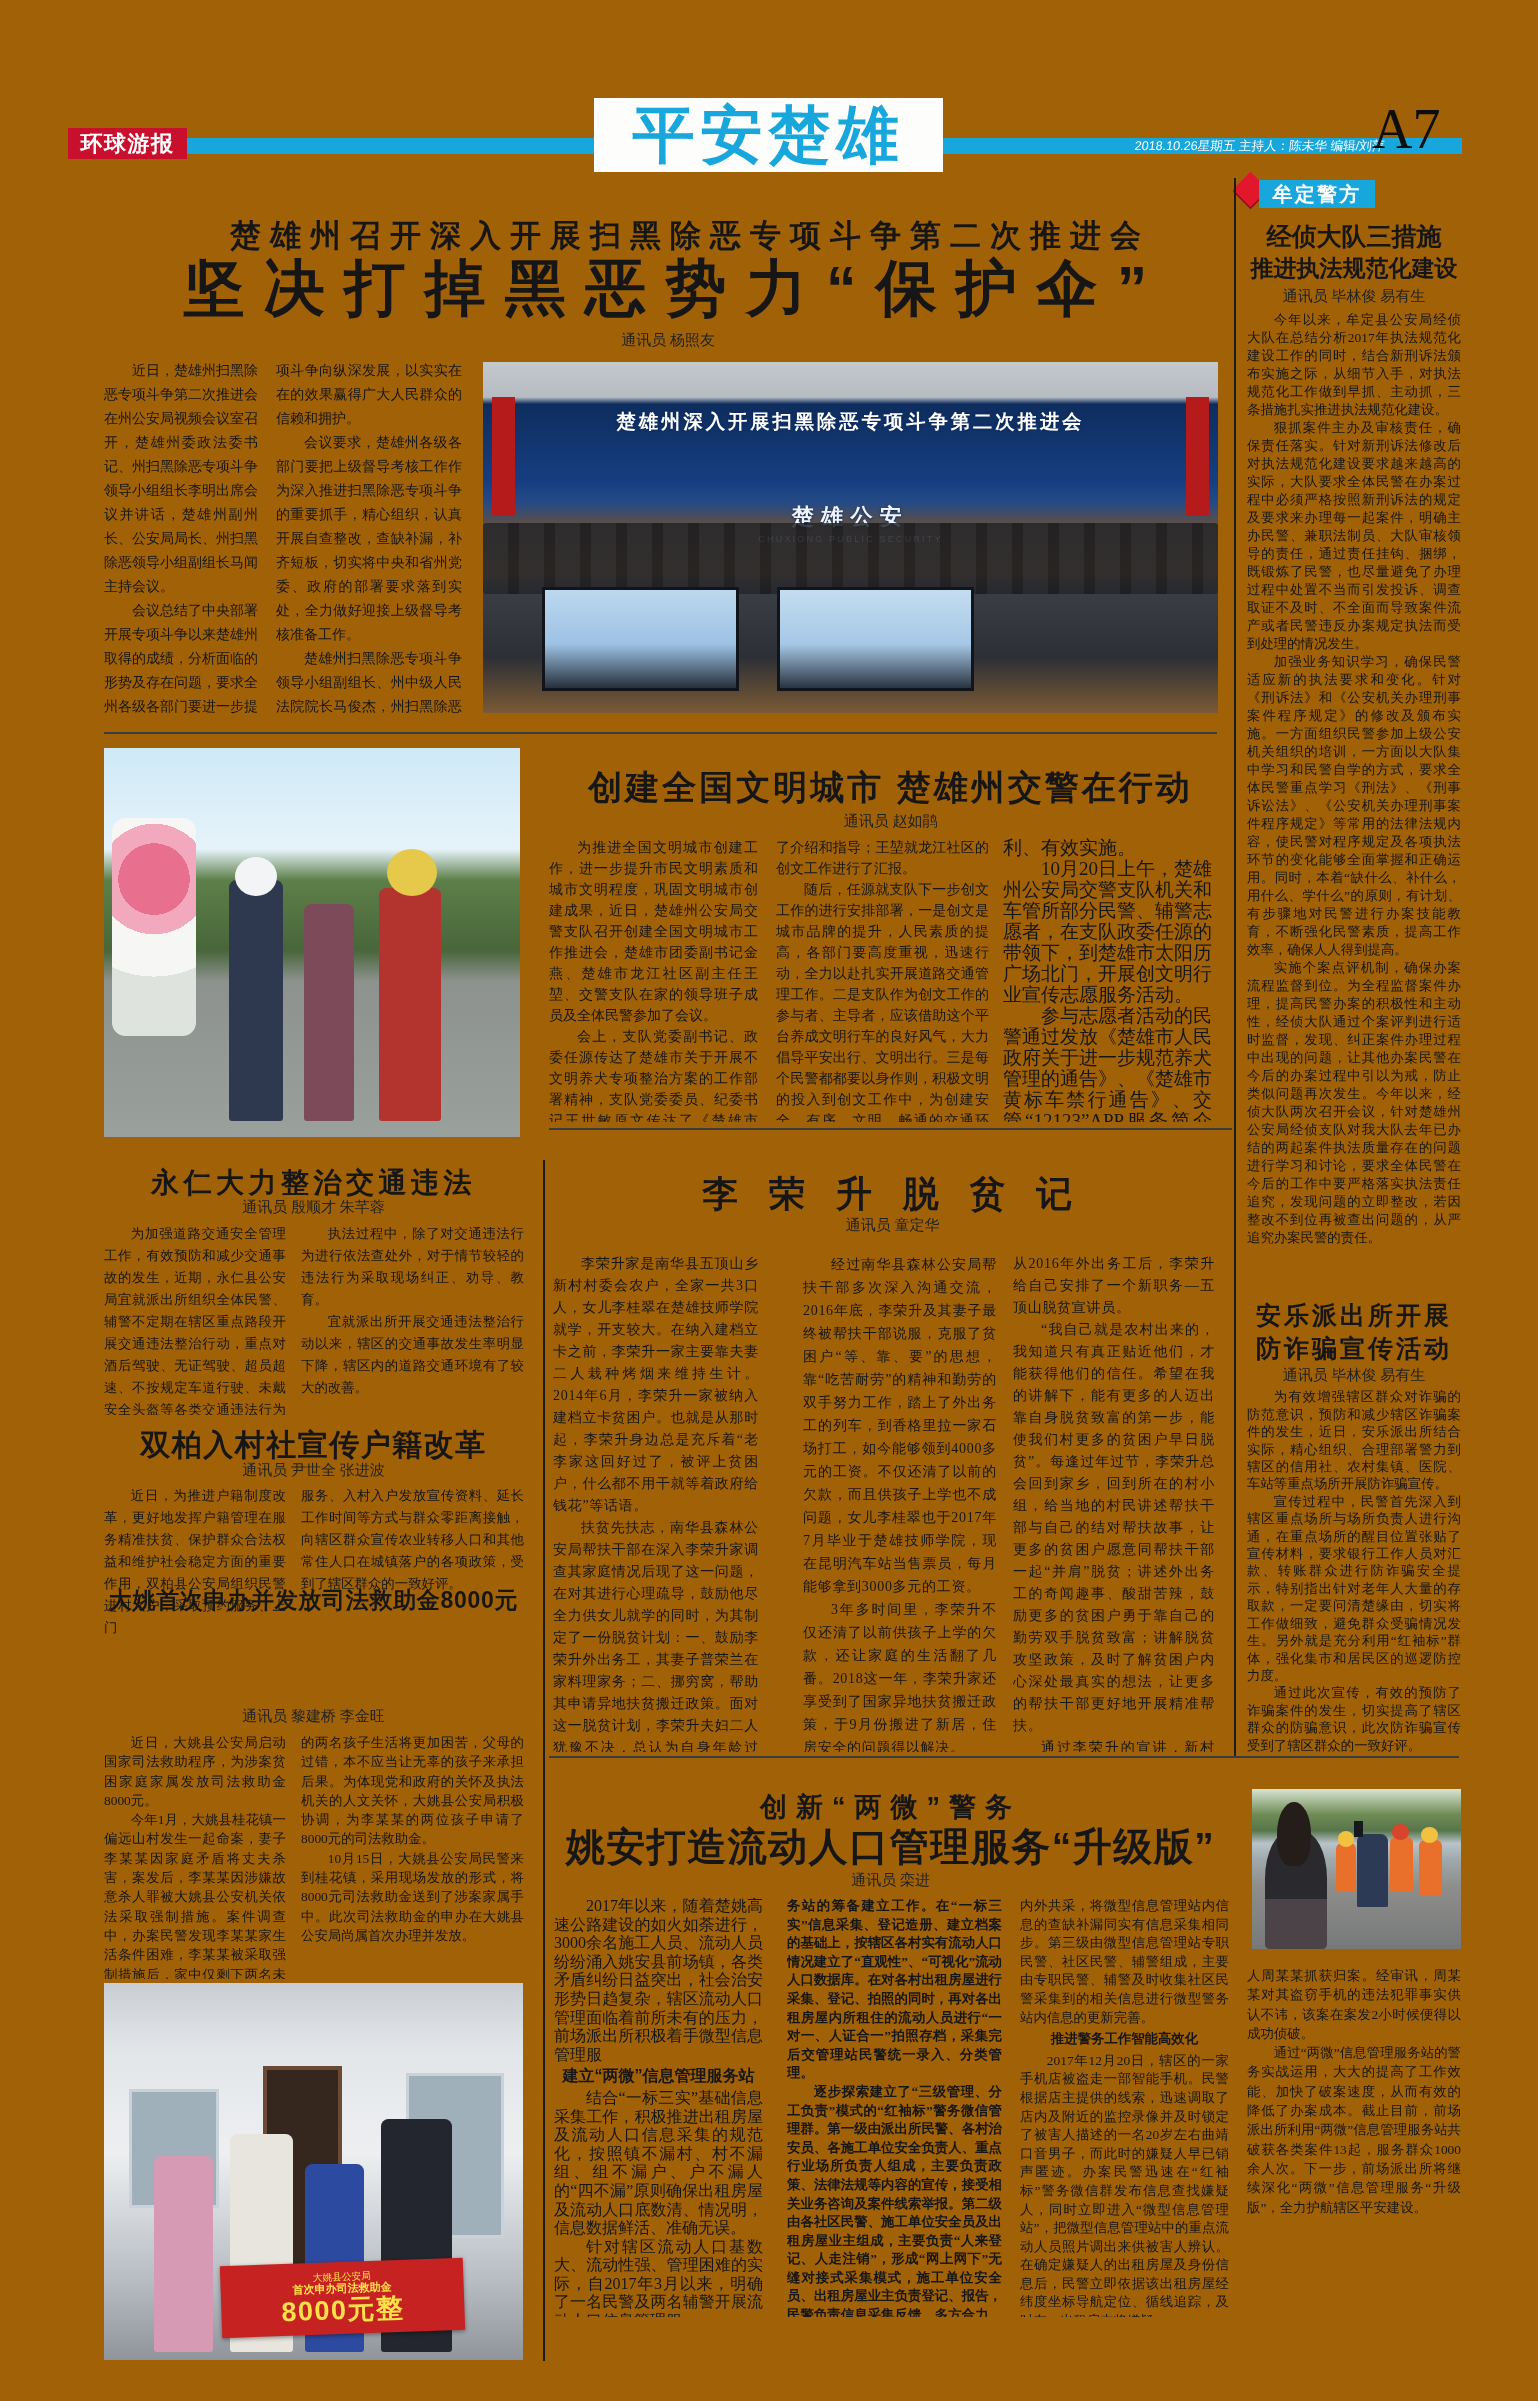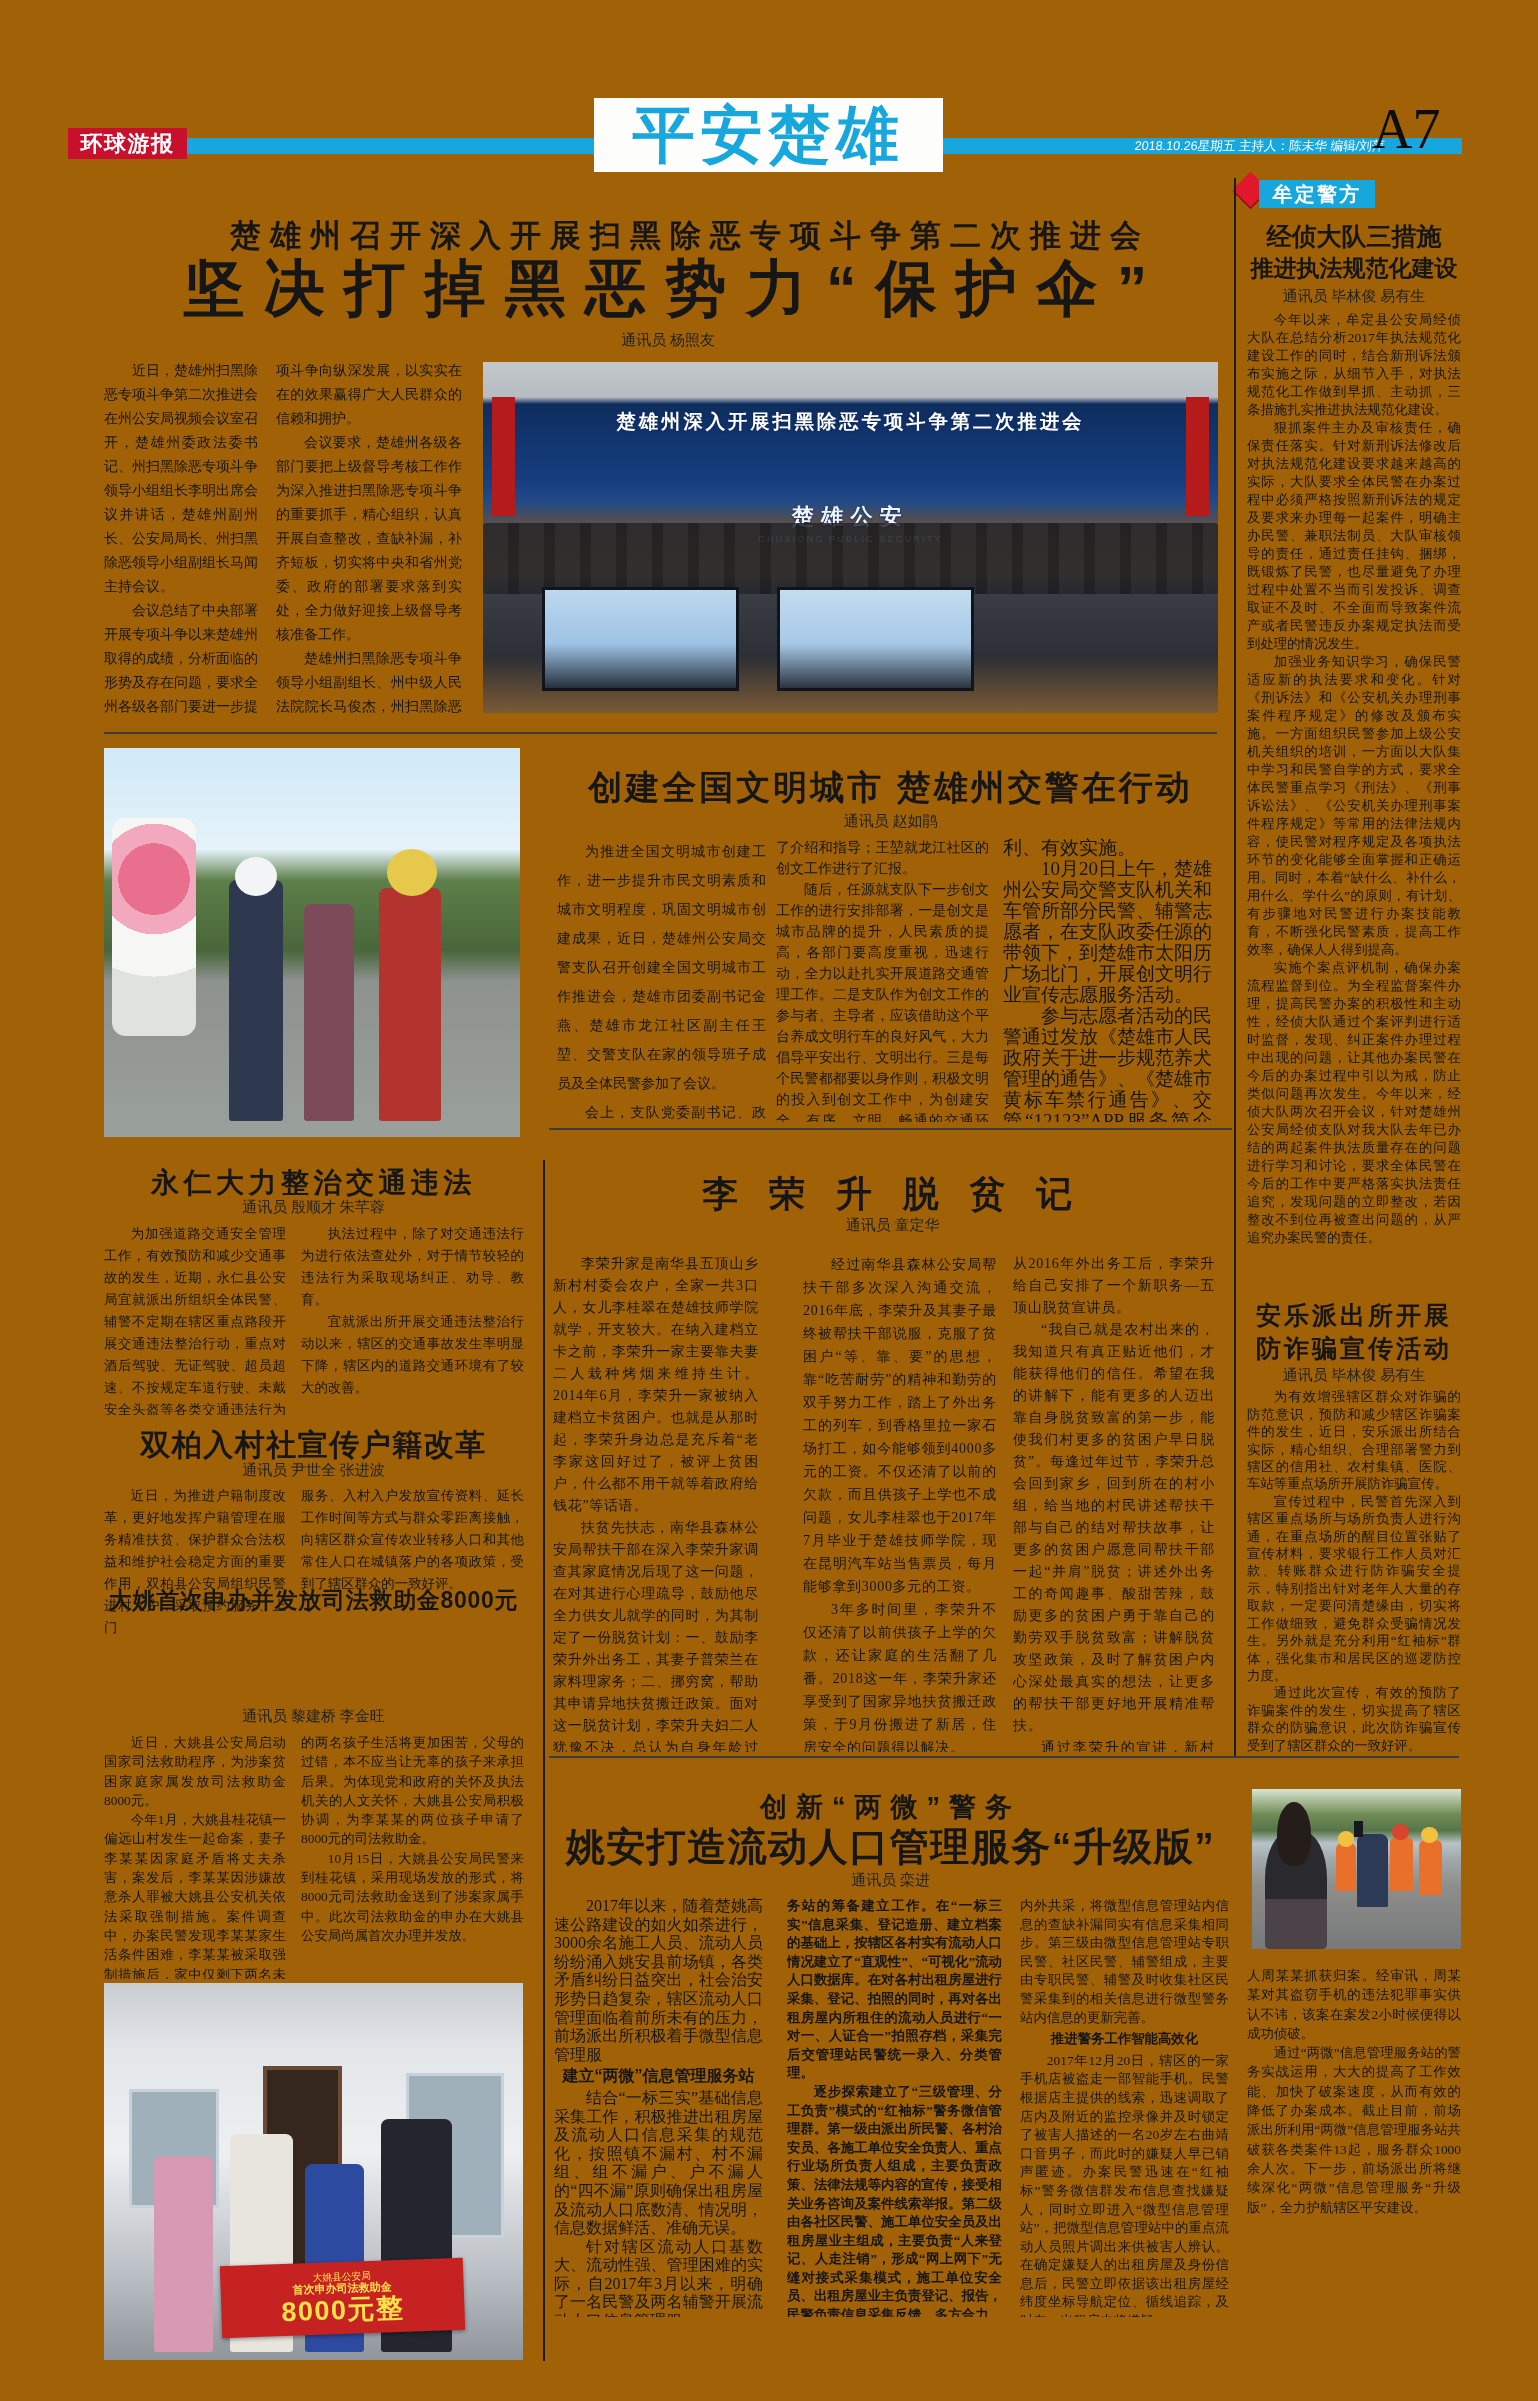--- a/index.html
+++ b/index.html
@@ -105,21 +105,21 @@
   <div class="photo ph-civil" style="left:104px;top:748px;width:416px;height:389px;">
     <div class="blobL"></div>
     <div class="figure" style="left:30%;top:34%;width:13%;height:62%;background:#2e3950;"></div>
     <div class="cap" style="left:31.5%;top:28%;width:10%;height:10%;background:#f2f4f6;"></div>
     <div class="figure" style="left:48%;top:40%;width:12%;height:56%;background:#7d4a5a;"></div>
     <div class="figure" style="left:66%;top:36%;width:15%;height:60%;background:#b3332e;"></div>
     <div class="cap" style="left:68%;top:26%;width:12%;height:12%;background:#e6c84a;"></div>
   </div>
   <div class="abs title-c hd-sans" style="left:549px;top:765px;width:683px;font-size:34px;letter-spacing:3px;">创建全国文明城市  楚雄州交警在行动</div>
   <div class="abs byline" style="left:549px;top:812px;width:683px;">通讯员 赵如鹃</div>
-  <div class="tcol" style="left:549px;top:837px;width:209px;height:285px;font-size:14px;line-height:29px;margin-left:8px;">
+  <div class="tcol" style="left:549px;top:837px;width:209px;height:285px;font-size:14px;line-height:21px;">
       <p class="para">为推进全国文明城市创建工作，进一步提升市民文明素质和城市文明程度，巩固文明城市创建成果，近日，楚雄州公安局交警支队召开创建全国文明城市工作推进会，楚雄市团委副书记金燕、楚雄市龙江社区副主任王堃、交警支队在家的领导班子成员及全体民警参加了会议。</p>
       <p class="para">会上，支队党委副书记、政委任源传达了楚雄市关于开展不文明养犬专项整治方案的工作部署精神，支队党委委员、纪委书记王世敏原文传达了《楚雄市2018年创建全文明城市工作实施方案》；金燕就志愿者活动的具体安排进行</p>
     </div>
   <div class="tcol" style="left:776px;top:837px;width:213px;height:285px;font-size:14px;line-height:21px;">
       <p class="cont">了介绍和指导；王堃就龙江社区的创文工作进行了汇报。</p>
       <p class="para">随后，任源就支队下一步创文工作的进行安排部署，一是创文是城市品牌的提升，人民素质的提高，各部门要高度重视，迅速行动，全力以赴扎实开展道路交通管理工作。二是支队作为创文工作的参与者、主导者，应该借助这个平台养成文明行车的良好风气，大力倡导平安出行、文明出行。三是每个民警都都要以身作则，积极文明的投入到创文工作中，为创建安全、有序、文明、畅通的交通环境，再鼓干劲、再创佳绩，积极、稳妥地大力推进全国文明城市创建工作的顺</p>
     </div>
   <div class="tcol" style="left:1003px;top:837px;width:209px;height:285px;font-size:19px;line-height:21px;">
       <p class="cont">利、有效实施。</p>
       <p class="para">10月20日上午，楚雄州公安局交警支队机关和车管所部分民警、辅警志愿者，在支队政委任源的带领下，到楚雄市太阳历广场北门，开展创文明行业宣传志愿服务活动。</p>

